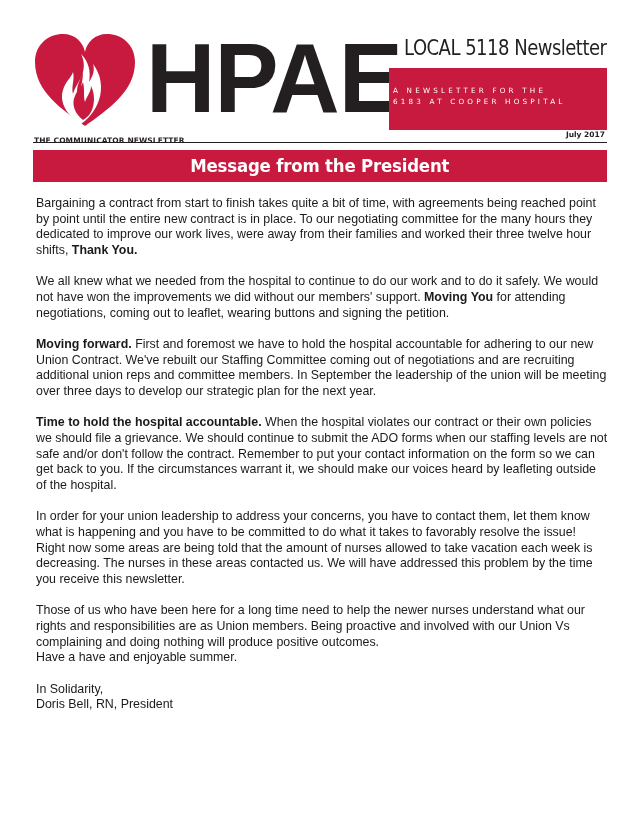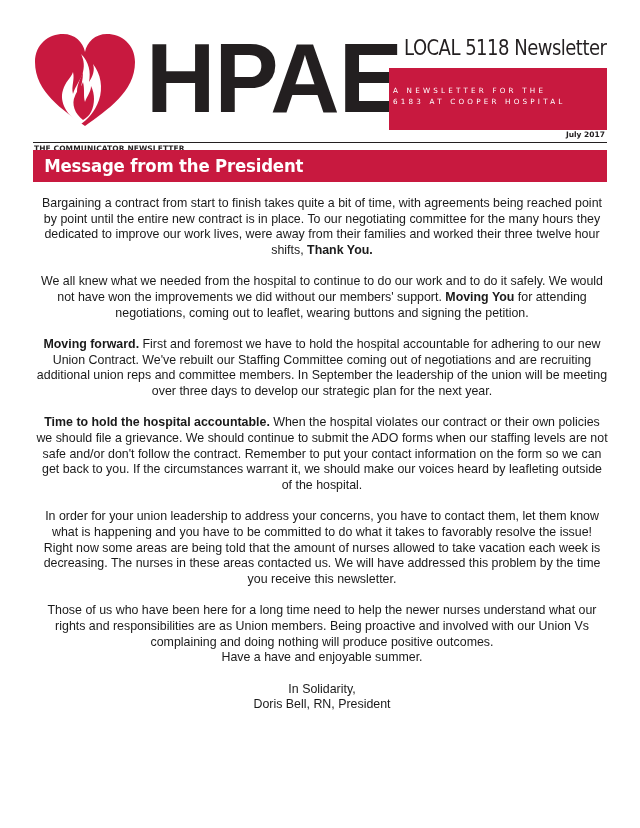--- a/index.html
+++ b/index.html
@@ -2,27 +2,27 @@
 <html><head>
 <meta charset="utf-8">
 <style>
   html, body { margin: 0; padding: 0; background: #ffffff; }
   body { width: 640px; height: 828px; position: relative; overflow: hidden; font-family: "Liberation Sans", sans-serif; color: #1a1a1a; }
   .logo-heart { position: absolute; left: 33px; top: 32px; width: 104px; height: 96px; }
   .logo-text { position: absolute; left: 146px; top: 28px; font-family: "Liberation Sans", sans-serif; font-weight: bold; font-size: 98px; line-height: 100px; letter-spacing: -1px; color: #231f20; transform: scaleX(0.98); transform-origin: left top; }
   .nl-title { position: absolute; left: 404px; top: 36px; font-family: "DejaVu Sans", sans-serif; font-size: 20.5px; color: #231f20; letter-spacing: -0.6px; transform: scaleX(0.88); transform-origin: left top; white-space: nowrap; }
   .nl-box { position: absolute; left: 389px; top: 68px; width: 218px; height: 62px; background: #c8193f; color: #fff; font-family: "DejaVu Sans", sans-serif; font-weight: normal; font-size: 7.2px; letter-spacing: 3.2px; line-height: 10.5px; padding: 18px 0 0 4px; box-sizing: border-box; }
   .nl-box div { white-space: nowrap; }
-  .comm-label { position: absolute; left: 34px; top: 144px; font-family: "DejaVu Sans", sans-serif; font-weight: bold; font-size: 7.5px; color: #231f20; letter-spacing: 0.1px; }
+  .comm-label { position: absolute; left: 34px; top: 136px; font-family: "DejaVu Sans", sans-serif; font-weight: bold; font-size: 7.5px; color: #231f20; letter-spacing: 0.1px; }
   .date-label { position: absolute; right: 35px; top: 130px; font-family: "DejaVu Sans", sans-serif; font-weight: bold; font-size: 7.5px; color: #231f20; }
   .rule { position: absolute; left: 33px; top: 142px; width: 574px; height: 1px; background: #231f20; }
-  .banner { position: absolute; left: 33px; top: 150px; width: 574px; height: 32px; background: #c8193f; color: #fff; font-family: "DejaVu Sans", sans-serif; font-weight: bold; font-size: 18px; line-height: 32px; letter-spacing: -0.2px; }
+  .banner { position: absolute; left: 33px; top: 150px; width: 574px; height: 32px; background: #c8193f; color: #fff; text-align: center; font-family: "DejaVu Sans", sans-serif; font-weight: bold; font-size: 18px; line-height: 32px; letter-spacing: -0.2px; }
   .banner span { display: inline-block; transform: scaleX(0.92); }
   .body { position: absolute; left: 36px; top: 196px; width: 572px; font-family: "Liberation Sans", sans-serif; font-size: 12.4px; line-height: 15.7px; color: #1a1a1a; }
-  .body p { margin: 0 0 15.5px 0; text-align: center; }
+  .body p { margin: 0 0 15.5px 0; }
   .body b { font-weight: bold; }
   .sig { margin-top: 0; }
 </style>
 </head>
 <body>
 
 <svg class="logo-heart" viewBox="0 0 104 96">
   <path d="M52 94 C30 78 2 60 2 30 C2 12 16 2 30 2 C42 2 50 10 52 20 C54 10 62 2 74 2 C88 2 102 12 102 30 C102 60 74 78 52 94 Z" fill="#c8193f"></path>
   <path d="M48 92 C34 84 26 70 30 58 C32 50 38 46 40 40 C42 48 38 54 40 62 C42 54 48 48 50 40 C52 32 50 26 48 22 C56 30 58 40 56 50 C60 44 62 38 60 32 C68 42 70 56 66 68 C62 80 54 88 48 92 Z" fill="#ffffff"></path>
   <path d="M50 88 C42 82 38 72 42 64 C44 58 48 56 50 50 C52 58 50 64 52 70 C54 64 58 60 58 54 C62 62 62 72 58 80 C56 84 53 86 50 88 Z" fill="#c8193f"></path>

